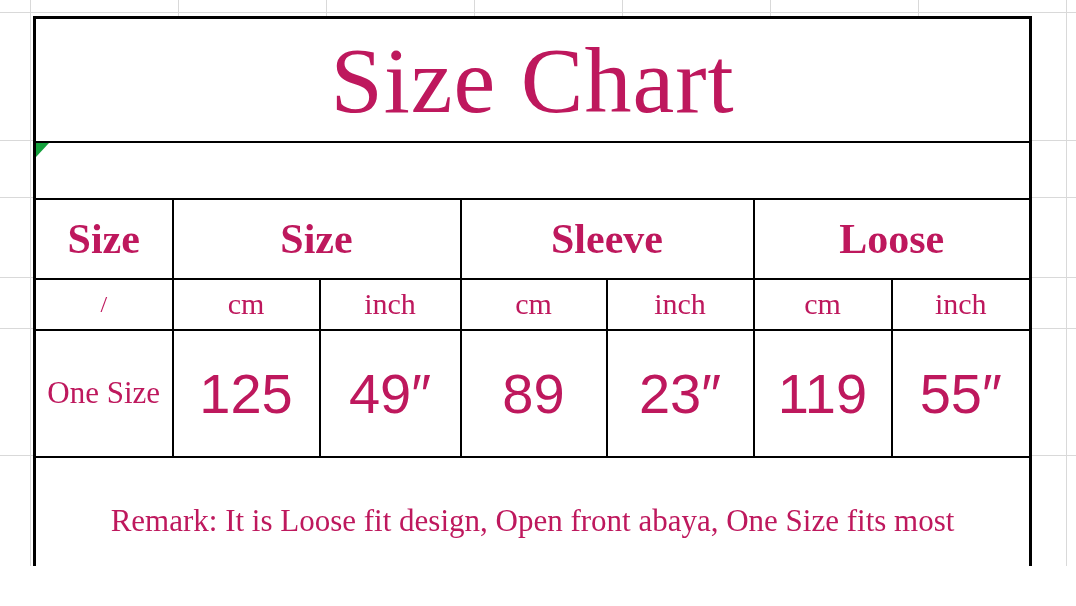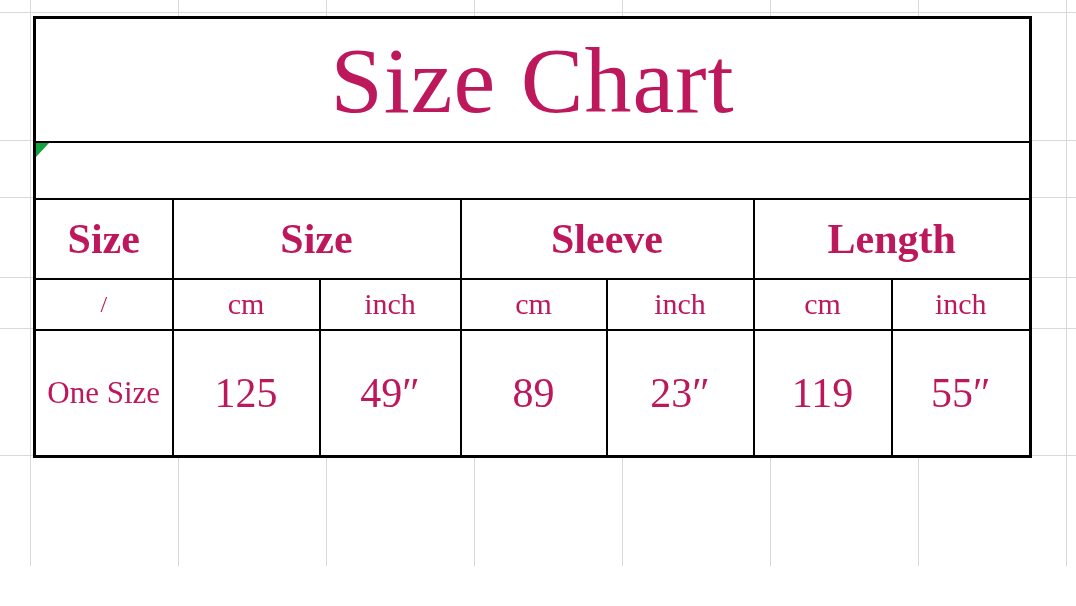--- a/index.html
+++ b/index.html
@@ -74,23 +74,23 @@
   }
   .cell-slash {
     font-size: 24px;
     font-weight: normal;
   }
   .cell-size-value {
     font-weight: normal;
     font-size: 31px;
   }
   .cell-num {
-    font-family: Liberation Serif, serif;
+    font-family: Liberation Sans, sans-serif;
     font-weight: 400;
-    font-size: 42px;
+    font-size: 56px;
     margin-left: 42px;
   }
   .cell-remark {
     text-align: left;
     font-size: 31px;
     padding-left: 5px;
   }
 </style>
 </head>
 <body>
@@ -130,35 +130,38 @@
       </tr>
       <tr class="row-fabric">
         <td colspan="7" class="cell-fabric">
           <span class="corner-marker"></span>
         </td>
       </tr>
       <tr class="row-header">
         <td class="cell-header">Size</td>
         <td colspan="2" class="cell-header">Size</td>
         <td colspan="2" class="cell-header">Sleeve</td>
-        <td colspan="2" class="cell-header">Length</td>
+        <td colspan="2" class="cell-header">Loose</td>
       </tr>
       <tr class="row-units">
         <td class="cell-slash">/</td>
         <td class="cell-unit">cm</td>
         <td class="cell-unit">inch</td>
         <td class="cell-unit">cm</td>
         <td class="cell-unit">inch</td>
         <td class="cell-unit">cm</td>
         <td class="cell-unit">inch</td>
       </tr>
       <tr class="row-data">
         <td class="cell-size-value">One Size</td>
         <td class="cell-num">125</td>
         <td class="cell-num">49″</td>
         <td class="cell-num">89</td>
         <td class="cell-num">23″</td>
         <td class="cell-num">119</td>
         <td class="cell-num">55″</td>
       </tr>
+      <tr class="row-remark">
+        <td colspan="7" class="cell-remark">Remark: It is Loose fit design, Open front abaya, One Size fits most</td>
+      </tr>
     </tbody>
   </table>
 </div>
 
 </body></html>

